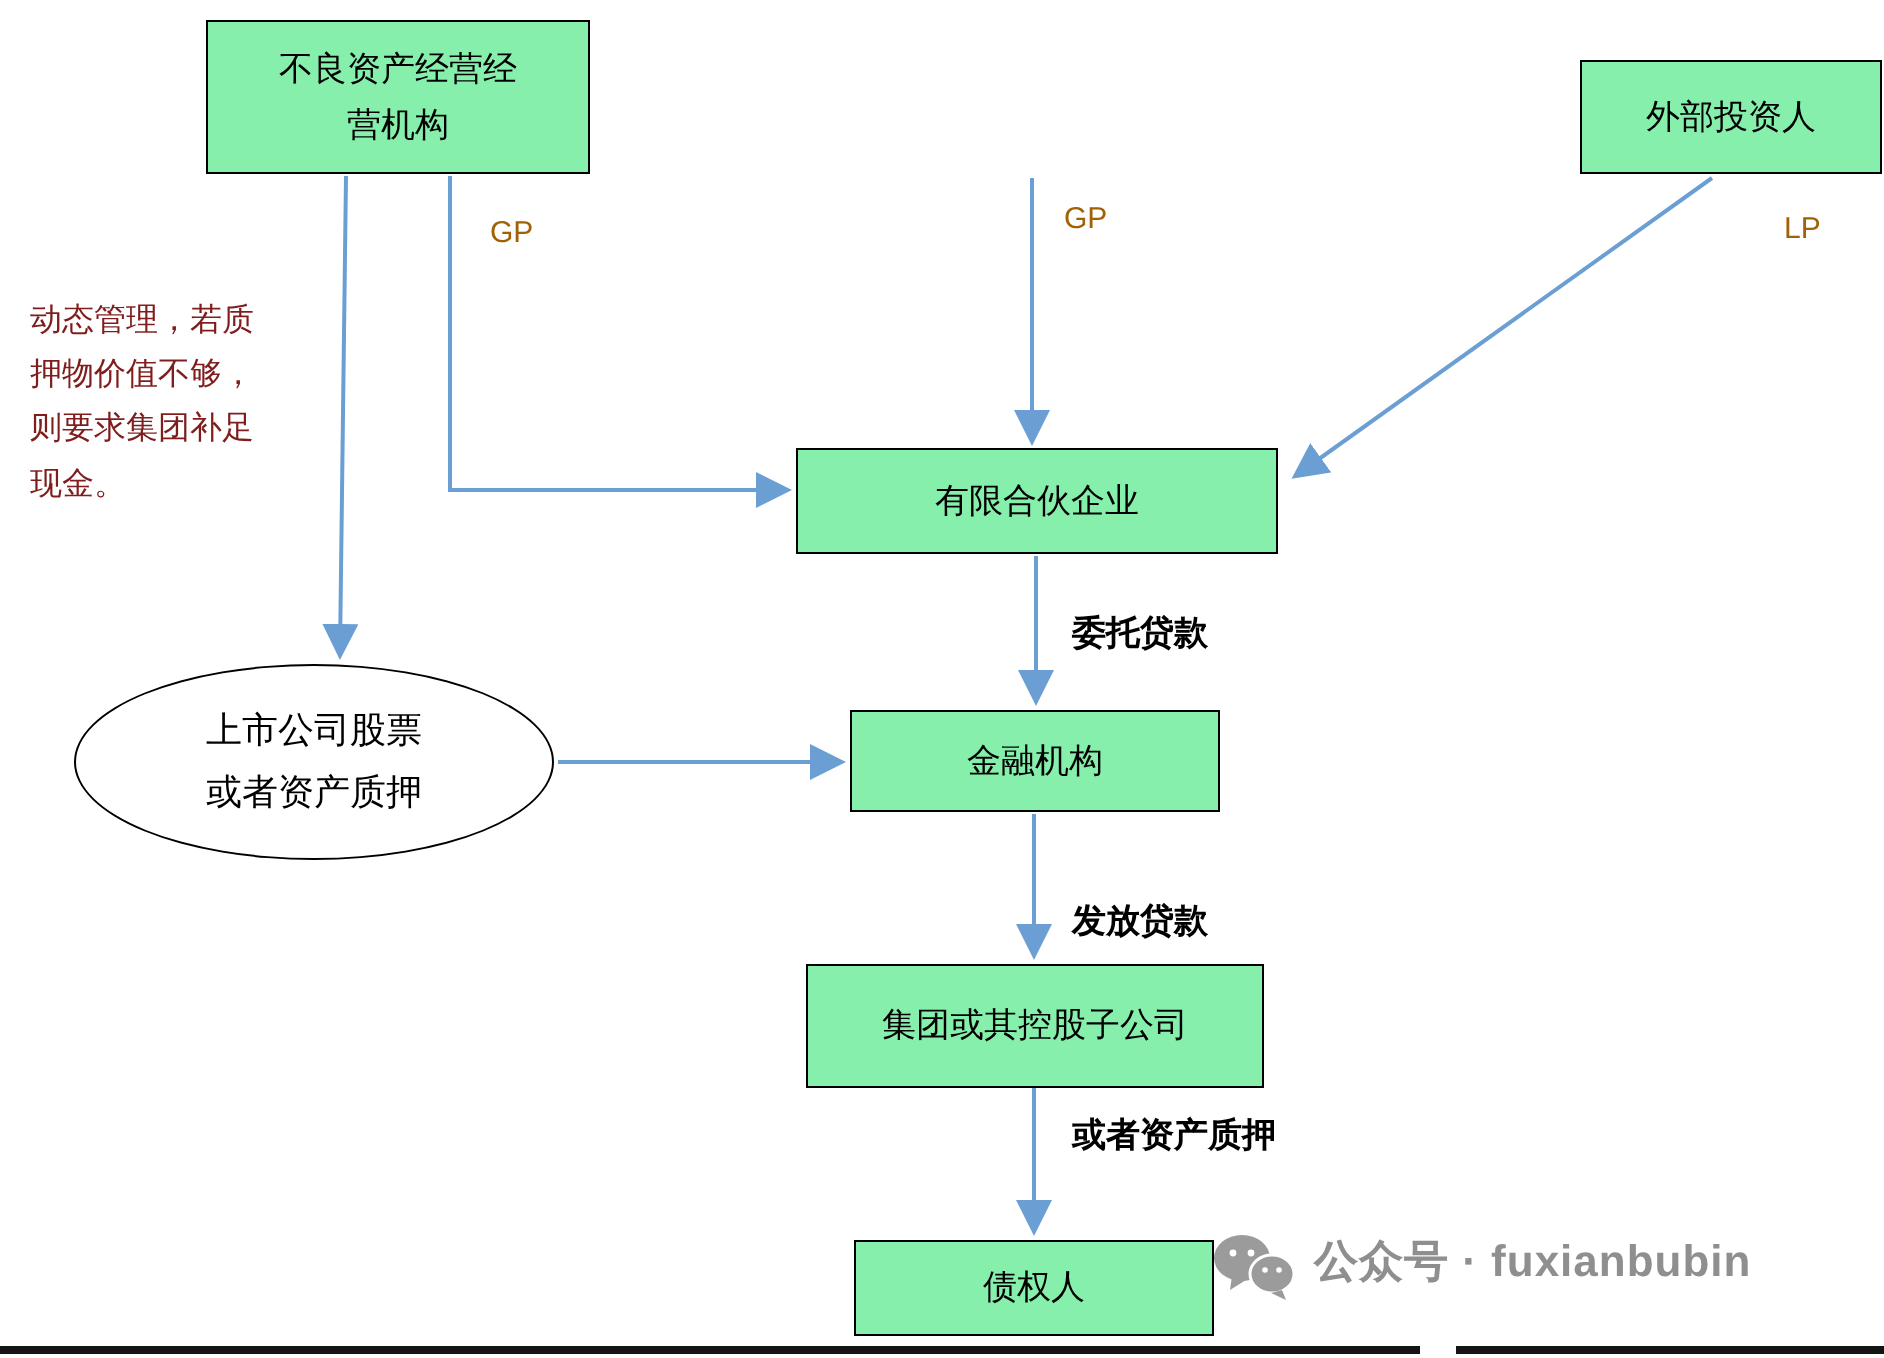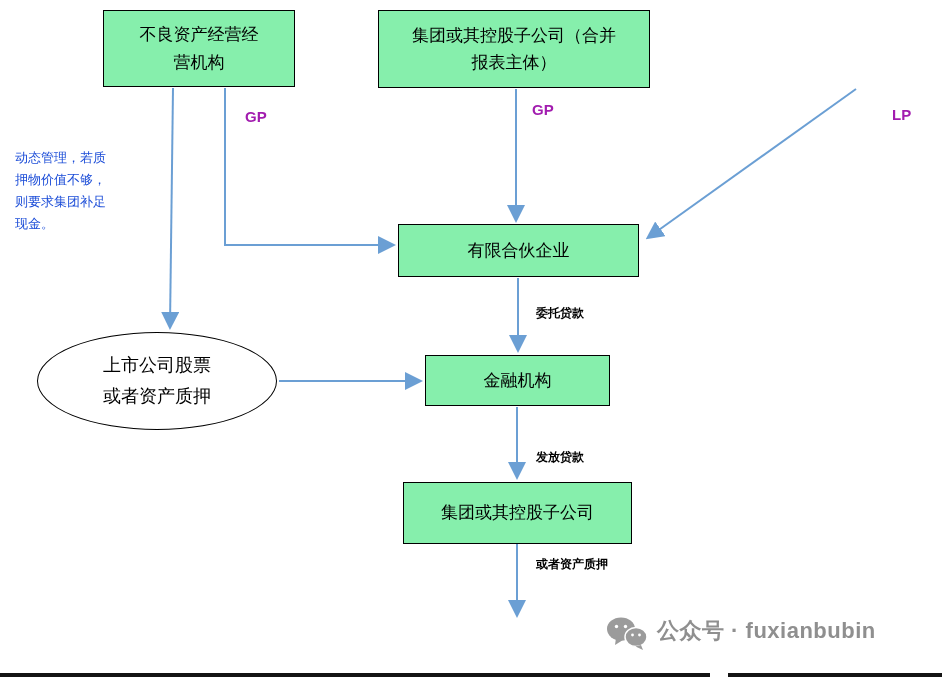--- a/index.html
+++ b/index.html
@@ -36,36 +36,36 @@
     align-items: center;
     justify-content: center;
     text-align: center;
     font-size: 18px;
     line-height: 1.7;
     white-space: pre-line;
     color: #000;
   }
   .edge-label {
     position: absolute;
-    font-weight: bold;
+    font-weight: normal;
     font-size: 15px;
-    color: #a21caf;
+    color: #a16207;
   }
   .flow-label {
     position: absolute;
     font-weight: bold;
-    font-size: 12px;
+    font-size: 17px;
     color: #000;
   }
   .note {
     position: absolute;
-    font-size: 13px;
+    font-size: 16px;
     line-height: 1.7;
     white-space: pre-line;
-    color: #1d4ed8;
+    color: #7f1d1d;
   }
   .watermark {
     position: absolute;
     left: 606px;
     top: 616px;
     display: flex;
     align-items: flex-start;
     gap: 9px;
     color: #8f8f8f;
     font-size: 22px;
@@ -119,30 +119,30 @@
     <line x1="856" y1="89" x2="649" y2="237" stroke="#6b9fd4" stroke-width="2" marker-end="url(#arr)"></line>
     <line x1="518" y1="278" x2="518" y2="349" stroke="#6b9fd4" stroke-width="2" marker-end="url(#arr)"></line>
     <line x1="279" y1="381" x2="419" y2="381" stroke="#6b9fd4" stroke-width="2" marker-end="url(#arr)"></line>
     <line x1="517" y1="407" x2="517" y2="476" stroke="#6b9fd4" stroke-width="2" marker-end="url(#arr)"></line>
     <line x1="517" y1="533" x2="517" y2="614" stroke="#6b9fd4" stroke-width="2" marker-end="url(#arr)"></line>
   </svg>
 
   <div class="box" id="node-npa">不良资产经营经
 营机构</div>
 
-  <div class="box" id="node-group-parent">集团或其控股子公司（合并
-报表主体）</div>
 
+  <div class="box" id="node-investor">外部投资人</div>
 
   <div class="box" id="node-fin-inst">金融机构</div>
 
   <div class="box" id="node-lp-enterprise">有限合伙企业</div>
 
   <div class="box" id="node-group-sub">集团或其控股子公司</div>
 
+  <div class="box" id="node-creditor">债权人</div>
 
   <div class="ellipse" id="node-pledge">上市公司股票
 或者资产质押</div>
 
   <div class="edge-label" id="label-gp-1">GP</div>
   <div class="edge-label" id="label-gp-2">GP</div>
   <div class="edge-label" id="label-lp">LP</div>
 
   <div class="flow-label" id="label-entrusted">委托贷款</div>
   <div class="flow-label" id="label-issue">发放贷款</div>

